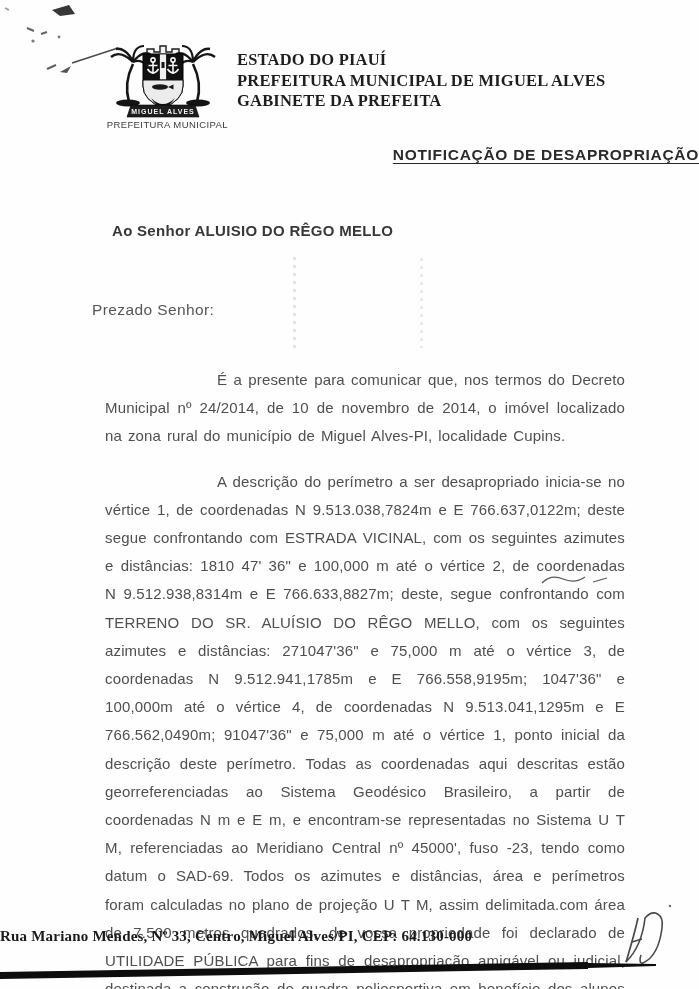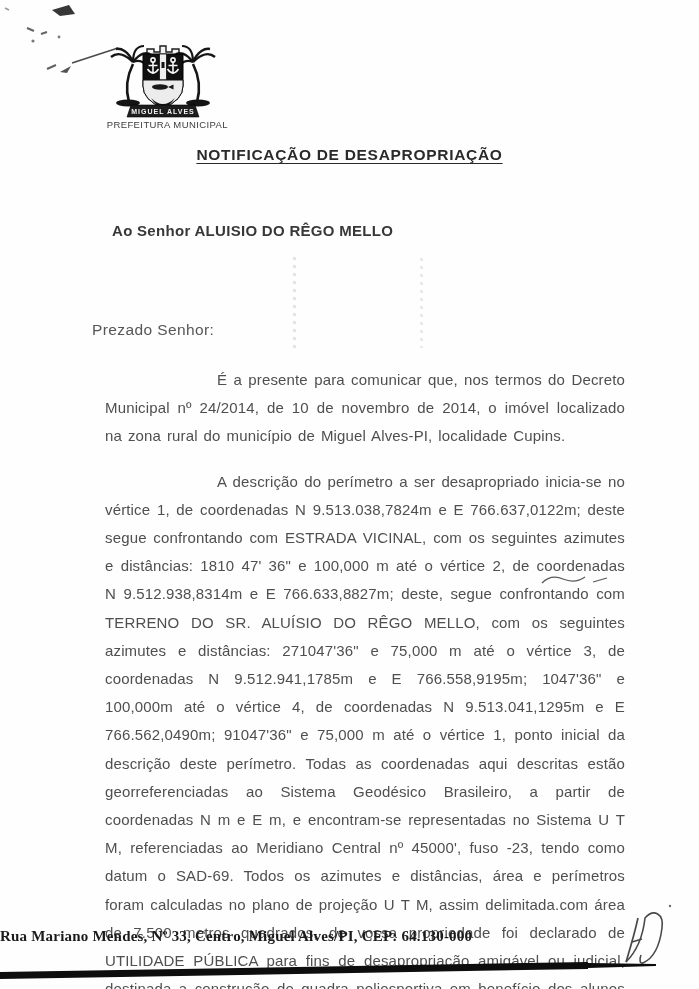--- a/index.html
+++ b/index.html
@@ -19,32 +19,32 @@
     font-size:9.5px;letter-spacing:.4px;color:#3d3d3d;text-align:right;
     font-family:"Liberation Sans", sans-serif;
   }
   .org-block{
     position:absolute;left:237px;top:50px;
     font-family:"Liberation Serif", serif;
     font-weight:bold;font-size:16.5px;line-height:20.5px;
     color:#1e1e1e;letter-spacing:.2px;white-space:nowrap;
   }
   .doc-title{
-    position:absolute;left:0;top:146px;width:699px;text-align:center;
+    position:absolute;left:0;top:146px;width:699px;text-align:right;
     font-weight:bold;font-size:15.5px;letter-spacing:.7px;color:#2a2a2a;
   }
   .doc-title span{text-decoration:underline;text-underline-offset:3px;}
   
   .addressee{
     position:absolute;left:112px;top:222px;
     font-size:15px;font-weight:bold;color:#383838;letter-spacing:.3px;
   }
   .salutation{
     position:absolute;left:92px;top:301px;
-    font-size:15.5px;color:#565656;letter-spacing:.4px;margin-top:20px;
+    font-size:15.5px;color:#565656;letter-spacing:.4px;
   }
   .body-text{
     position:absolute;left:88px;top:349px;width:554px;
     font-size:15px;line-height:28.2px;color:#4f4f4f;
     letter-spacing:.15px;word-spacing:1.6px;
     text-align:justify;
   }
   .body-text p{margin:17px;text-indent:112px;}
   
   .footer-address{
@@ -123,20 +123,25 @@
         <path d="M61,47 l5.5,-2.6 v5.2 z" fill="#1a1a1a"></path>
       </g>
       <path d="M44,58 Q56,70 68,58 Q63,66 56,68 Q49,66 44,58 Z" fill="#151515"></path>
 
       <polygon points="24,65 88,65 92,77 20,77" fill="#1d1d1d" stroke="#000" stroke-width=".6"></polygon>
       <text x="56" y="74" text-anchor="middle" font-size="7" font-weight="bold" letter-spacing="1" fill="#f3f3f3" font-family="Liberation Sans, sans-serif">MIGUEL ALVES</text>
     </svg>
   </div>
   <div class="emblem-caption">PREFEITURA MUNICIPAL</div>
 
+  <div class="org-block">
+    <div>ESTADO DO PIAUÍ</div>
+    <div>PREFEITURA MUNICIPAL DE MIGUEL ALVES</div>
+    <div>GABINETE DA PREFEITA</div>
+  </div>
 
   <div class="doc-title">
     <span>NOTIFICAÇÃO DE DESAPROPRIAÇÃO</span>
   </div>
 
   <div class="addressee">Ao Senhor ALUISIO DO RÊGO MELLO</div>
 
   <div class="smudge s1"></div>
   <div class="smudge s2"></div>
 

